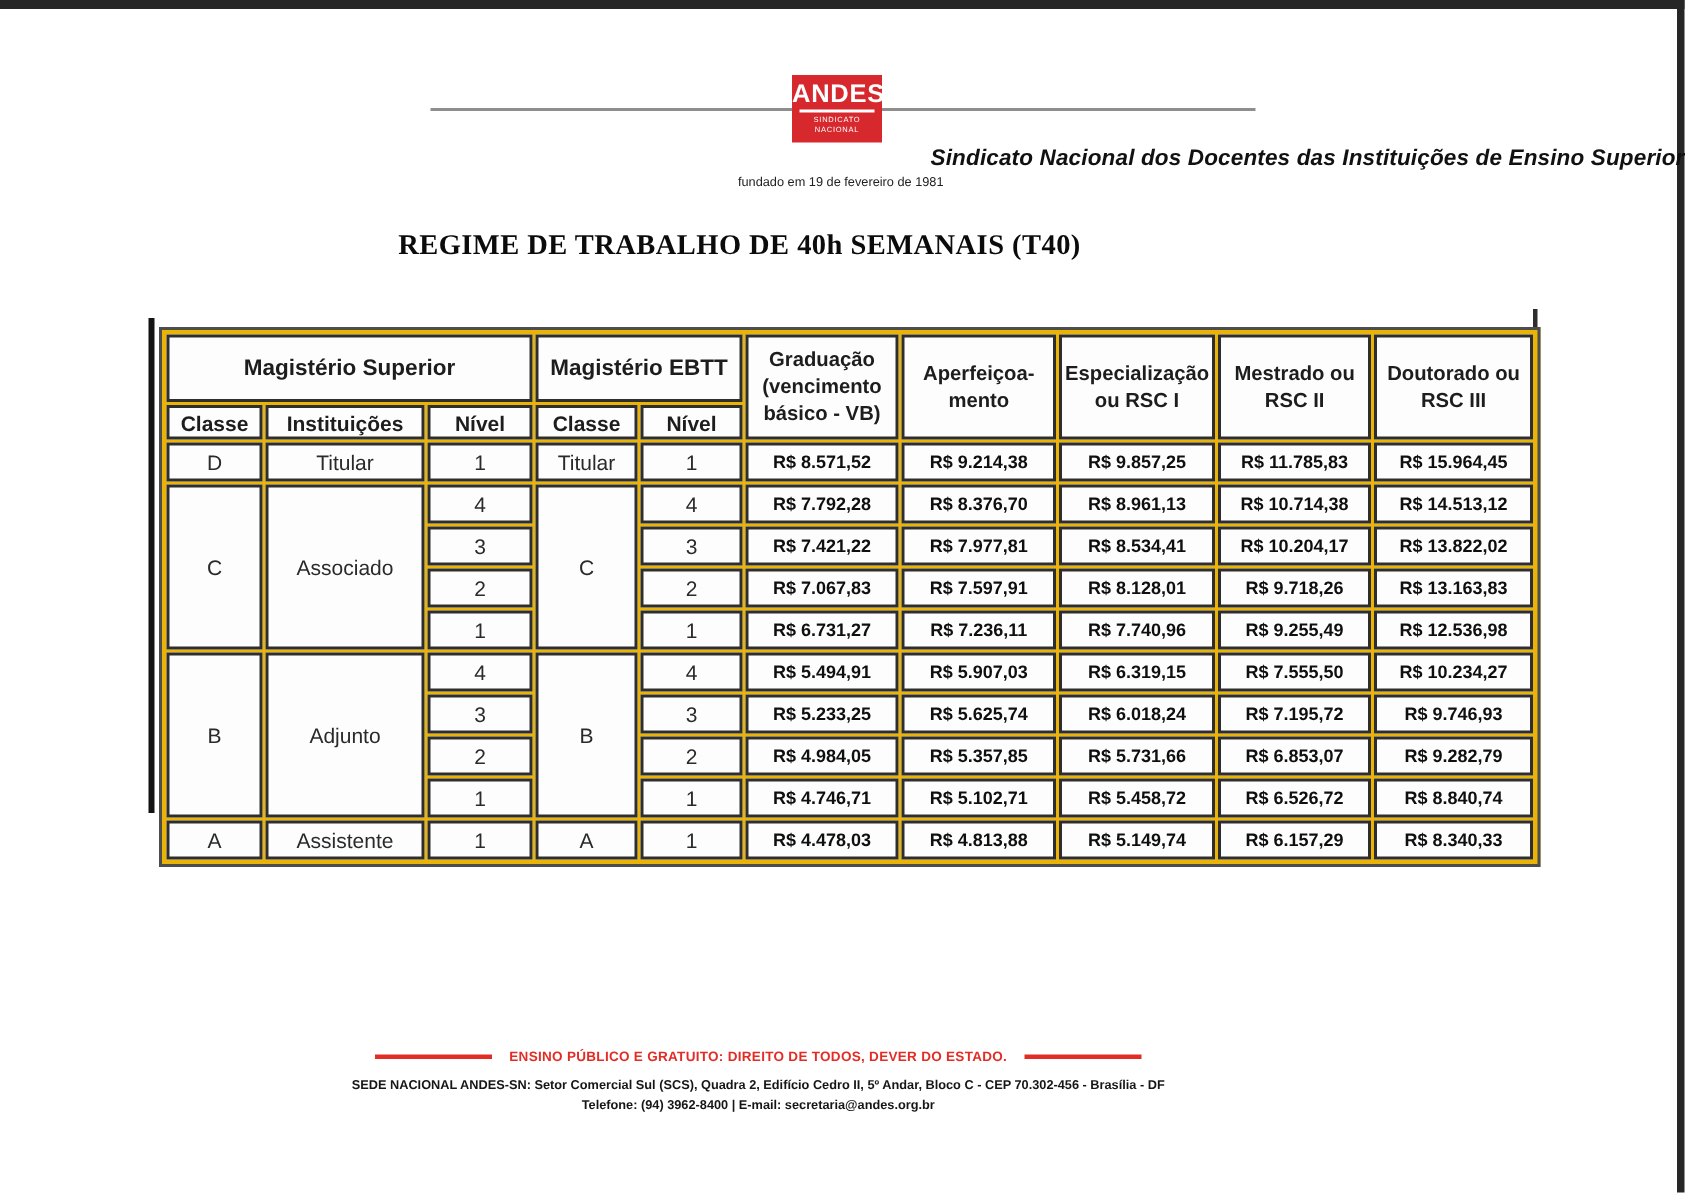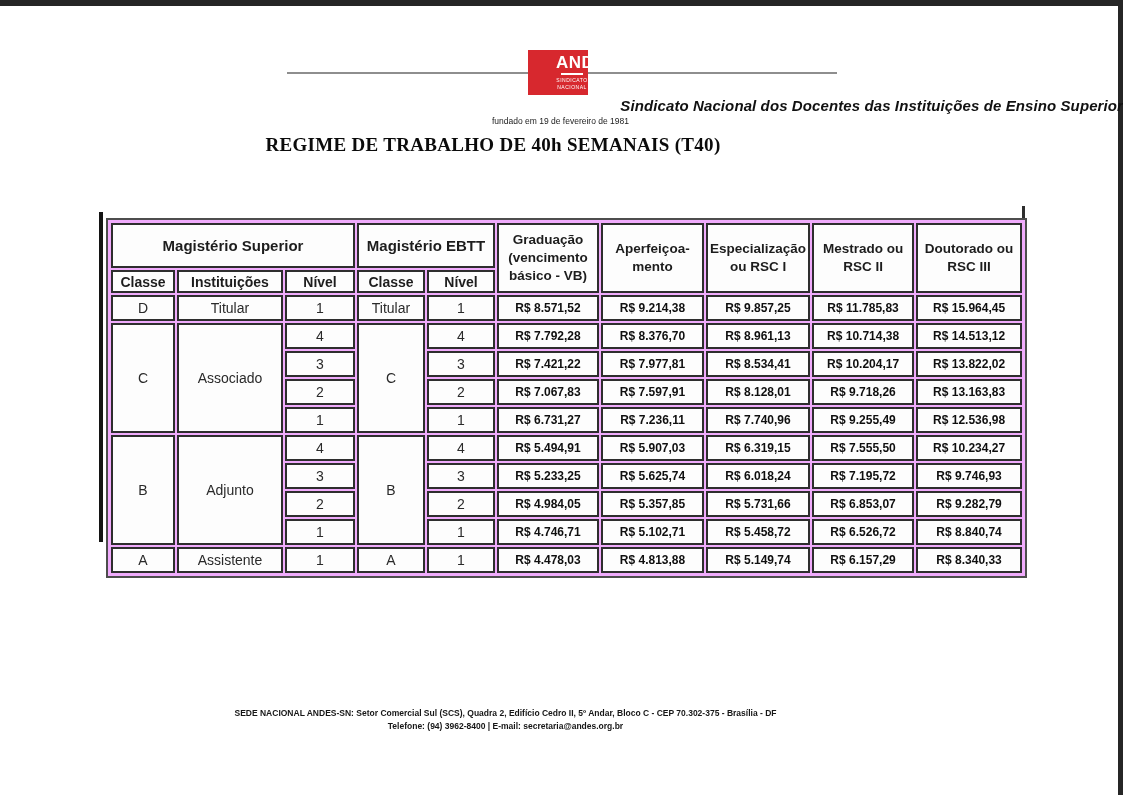--- a/index.html
+++ b/index.html
@@ -12,48 +12,48 @@
     overflow:hidden;
   }
   
   .top-bar   { position:absolute; top:0; left:0; width:1123px; height:6px; background:#262626; }
   .right-bar { position:absolute; top:0; right:0; width:5px; height:795px; background:#262626; }
 
   
   .header-line { position:absolute; top:72px; left:287px; width:550px; height:2px; background:#8e8e8e; }
   .logo {
     position:absolute; top:50px; left:528px; width:60px; height:45px;
-    background:#d7282e; color:#ffffff; text-align:center; z-index:2;padding-left:28px;
+    background:#d7282e; color:#ffffff; text-align:center; z-index:2;
   }
   .logo-name { font-weight:bold; font-size:17px; line-height:20px; margin-top:3px; letter-spacing:0.5px; }
   .logo-rule { border-top:2px solid #ffffff; margin:0 5px 2px 5px; }
   .logo-sub  { font-size:5px; letter-spacing:0.5px; line-height:7px; }
 
   .org-name {
     position:absolute; top:97px; left:0; width:1123px; text-align:right;
     font-weight:bold; font-style:italic; font-size:15px; color:#111111; letter-spacing:0.1px;
   }
   .founded {
     position:absolute; top:116px; left:0; width:1121px; text-align:center;
     font-size:8.5px; color:#222222;
   }
   .doc-title {
-    position:absolute; top:134px; left:0; width:986px; text-align:center;
+    position:absolute; top:153px; left:0; width:986px; text-align:center;
     font-family:"Liberation Serif", serif; font-weight:bold; font-size:19px;
     color:#0b0b0b; letter-spacing:0.3px;
   }
 
   
   .left-rule  { position:absolute; left:99px;  top:212px; width:4px; height:330px; background:#141414; }
   .right-rule { position:absolute; left:1022px; top:206px; width:3px; height:342px; background:#2e2e2e; }
 
   
   .table-wrap {
     position:absolute; left:106px; top:218px;
-    border:2px solid #4d4d4d; background:#f0abfc; padding:1px;
+    border:2px solid #4d4d4d; background:#eab308; padding:1px;
   }
   table.salary {
     border-collapse:separate; border-spacing:2px; table-layout:fixed;
   }
   table.salary th, table.salary td {
     border:2px solid #2e2e2e; background:#fdfdfd;
     text-align:center; vertical-align:middle;
     overflow:hidden; padding:0 2px;
   }
   tr.h1 th { height:44px; font-size:15px; font-weight:bold; color:#1d1d1d; }
@@ -244,15 +244,20 @@
     <td class="money">R$ 4.813,88</td>
     <td class="money">R$ 5.149,74</td>
     <td class="money">R$ 6.157,29</td>
     <td class="money">R$ 8.340,33</td>
   </tr>
 </tbody>
     </table>
 </div>
 
 <div class="footer">
-  <div class="address">SEDE NACIONAL ANDES-SN: Setor Comercial Sul (SCS), Quadra 2, Edifício Cedro II, 5º Andar, Bloco C - CEP 70.302-375  - Brasília - DF</div>
+  <div class="motto-row">
+    <div class="rule-seg"></div>
+    <div class="motto">ENSINO PÚBLICO E GRATUITO: DIREITO DE TODOS, DEVER DO ESTADO.</div>
+    <div class="rule-seg"></div>
+  </div>
+  <div class="address">SEDE NACIONAL ANDES-SN: Setor Comercial Sul (SCS), Quadra 2, Edifício Cedro II, 5º Andar, Bloco C - CEP 70.302-456  - Brasília - DF</div>
   <div class="contact">Telefone: (94) 3962-8400 | E-mail: secretaria@andes.org.br</div>
 </div>
 
 </body></html>

